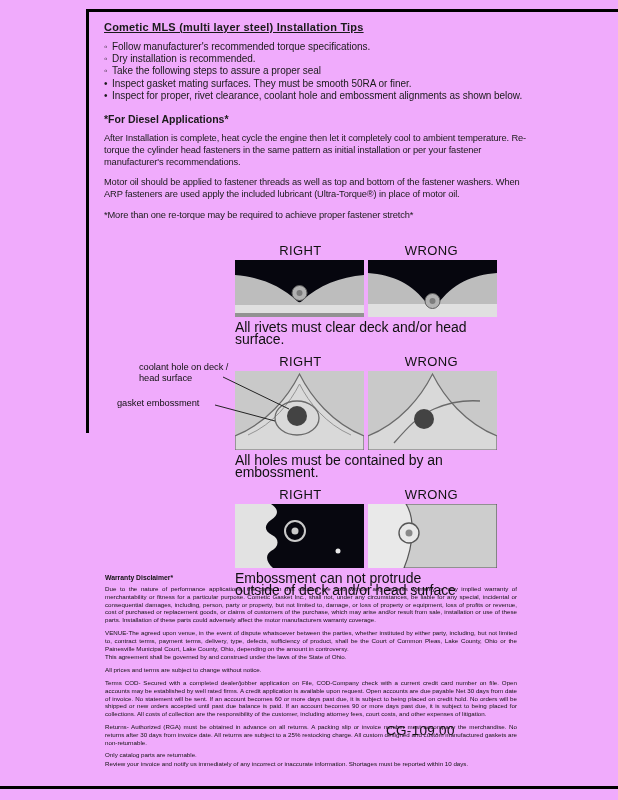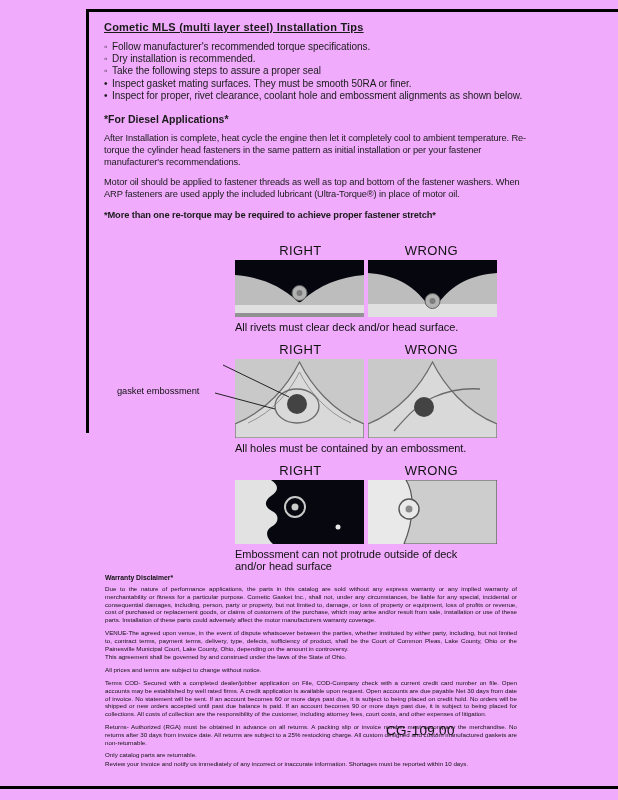--- a/index.html
+++ b/index.html
@@ -20,29 +20,29 @@
   }
 
   .bullets { margin-bottom:2px; }
   .bullet { position:relative; font-size:10px; line-height:12.2px; padding-left:8px; letter-spacing:-.05px; }
   .bullet::before { content:"◦"; position:absolute; left:0; top:0; }
   .bullet.sub { }
   .bullet.sub::before { content:"•"; }
 
   .diesel-heading { font-size:10.5px; font-weight:bold; margin-top:11px; margin-bottom:8px; }
   .para { font-size:9.3px; line-height:11.8px; margin-bottom:9px; letter-spacing:-.12px; }
-  .note { margin-bottom:21px;font-weight:bold; }
+  .note { margin-bottom:21px; }
 
   .diagrams { width:262px; margin-left:131px; margin-top:18px; }
   .diag-row { margin-bottom:9px; }
   .diag-headings { display:flex; margin-bottom:2px; }
   .diag-headings span { width:131px; text-align:center; font-size:13px; color:#111; letter-spacing:.4px; }
   .panels { display:flex; gap:4px; position:relative; }
   .panel { display:block; flex:0 0 auto; }
-  .caption { font-size:11px; line-height:12px; margin-top:4px; color:#111; letter-spacing:-.05px; }
+  .caption { font-size:14px; line-height:12px; margin-top:4px; color:#111; letter-spacing:-.05px; }
   .caption.narrow { width:232px; }
 
   .r2-label { position:absolute; font-size:9.3px; line-height:11px; color:#111; letter-spacing:-.05px; }
   .r2-label-coolant { left:-96px; top:-9px; width:90px; }
   .r2-label-emboss  { left:-118px; top:27px; width:104px; }
   .r2-leaders { position:absolute; left:-22px; top:-6px; width:92px; height:68px; overflow:visible; }
 
   .warranty { position:absolute; left:105px; top:574px; width:412px; color:#111; }
   .warranty h3 { font-size:6.8px; margin-bottom:4px; }
   .warranty p { font-size:6.2px; line-height:7.8px; text-align:justify; margin-bottom:5px; }
@@ -100,20 +100,21 @@
         </div>
         <div class="caption">All rivets must clear deck and/or head surface.</div>
       </div>
 
       <div class="diag-row">
         <div class="diag-headings">
           <span>RIGHT</span>
           <span>WRONG</span>
         </div>
         <div class="panels">
+          <div class="r2-label r2-label-coolant">coolant hole on deck / head surface</div>
           <div class="r2-label r2-label-emboss">gasket embossment</div>
           <svg class="r2-leaders" viewBox="0 0 92 68">
             <line x1="10" y1="12" x2="76" y2="44" stroke="#222" stroke-width="1"></line>
             <line x1="2" y1="40" x2="62" y2="56" stroke="#222" stroke-width="1"></line>
           </svg>
           <svg class="panel" width="129" height="79" viewBox="0 0 129 79">
             <rect width="129" height="79" fill="#c9c9c9"></rect>
             <path d="M64.5 3 C76 26 97 52 129 65 V79 H0 V65 C32 52 53 26 64.5 3 Z" fill="#d9d9d9" stroke="#6a6a6a" stroke-width="1.2"></path>
             <path d="M64.5 13 C74 32 91 53 116 64" fill="none" stroke="#949494" stroke-width="1"></path>
             <path d="M64.5 13 C55 32 38 53 13 64" fill="none" stroke="#949494" stroke-width="1"></path>

